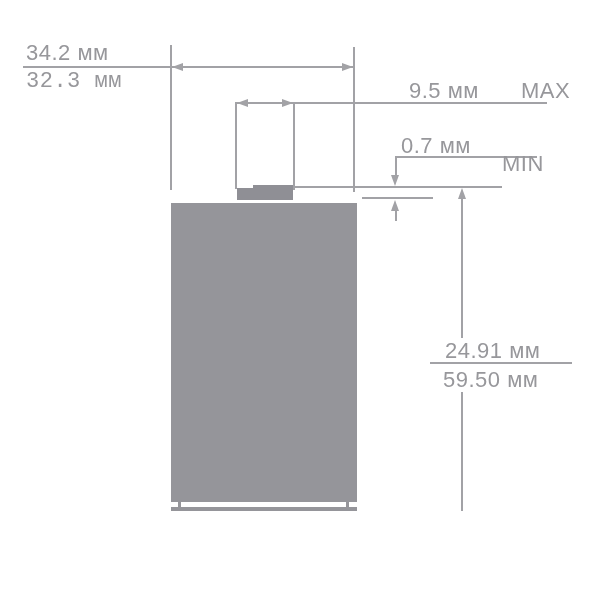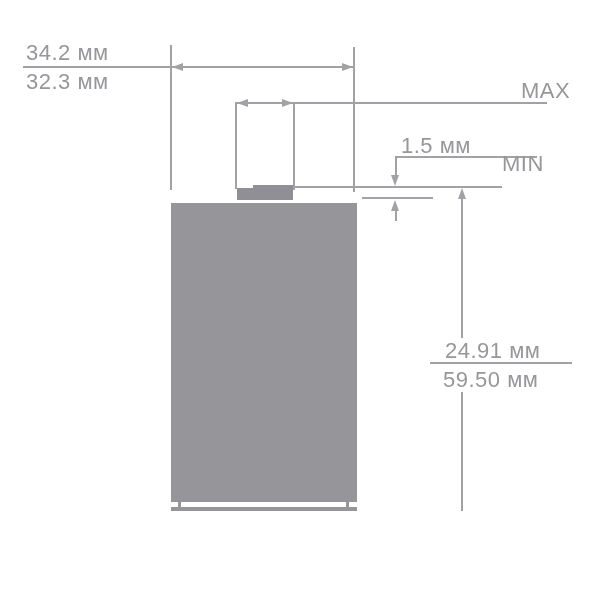--- a/index.html
+++ b/index.html
@@ -63,21 +63,21 @@
   
   .dim-text {
     position: absolute;
     font-size: 22px;
     line-height: 22px;
     letter-spacing: 0.5px;
     color: var(--color-text, #97979b);
     white-space: nowrap;
   }
   .t-a-max { left: 26px;  top: 42px; }
-  .t-a-min { left: 26px;  top: 71px; }
+  .t-a-min { left: 26px;  top: 71px; font-family: Liberation Mono, monospace; }
   .t-b     { left: 409px; top: 80px; }
   .t-b-q   { left: 521px; top: 80px; }
   .t-c     { left: 401px; top: 135px; }
   .t-c-q   { left: 496px; top: 153px; margin-left: 6px; }
   .t-d-max { left: 445px; top: 340px; }
   .t-d-min { left: 443px; top: 369px; }
 </style>
 </head>
 <body>
 
@@ -97,30 +97,31 @@
   <div class="arr arr-left arr-a-left"></div>
   <div class="arr arr-right arr-a-right"></div>
   <div class="dim-text t-a-max">34.2 мм</div>
   <div class="dim-text t-a-min">32.3 мм</div>
 
   <div class="h-line dim-b"></div>
   <div class="v-line ext-b-left"></div>
   <div class="v-line ext-b-right"></div>
   <div class="arr arr-left arr-b-left"></div>
   <div class="arr arr-right arr-b-right"></div>
+  <div class="dim-text t-b">9.5 мм</div>
   <div class="dim-text t-b-q">MAX</div>
 
   <div class="h-line leader-c-h"></div>
   <div class="v-line leader-c-v"></div>
   <div class="arr arr-down arr-c-down"></div>
   <div class="h-line ref-top"></div>
   <div class="h-line ref-base"></div>
   <div class="arr arr-up arr-c-up"></div>
   <div class="v-line leader-c-tail"></div>
-  <div class="dim-text t-c">1.5 мм</div>
+  <div class="dim-text t-c">0.7 мм</div>
   <div class="dim-text t-c-q">MIN</div>
 
   <div class="arr arr-up arr-d-up"></div>
   <div class="v-line dim-d-1"></div>
   <div class="dim-text t-d-max">24.91 мм</div>
   <div class="h-line frac-d"></div>
   <div class="dim-text t-d-min">59.50 мм</div>
   <div class="v-line dim-d-2"></div>
   <div class="arr arr-down arr-d-down"></div>
   <div class="h-line ref-bottom"></div>

